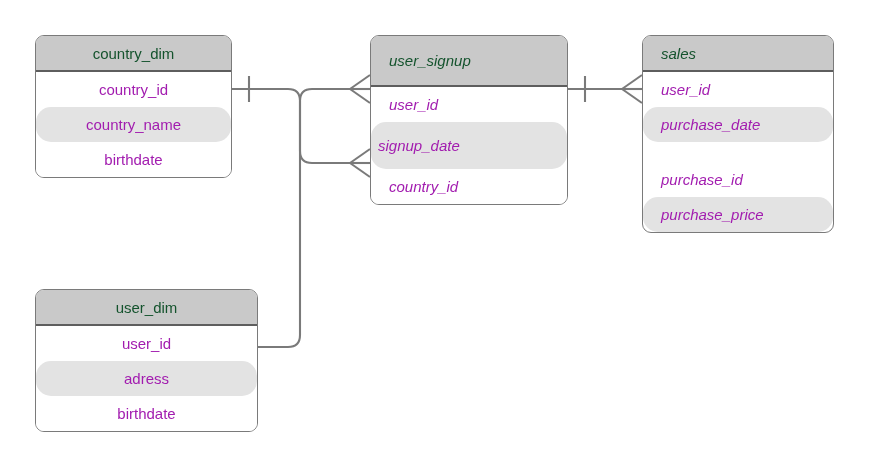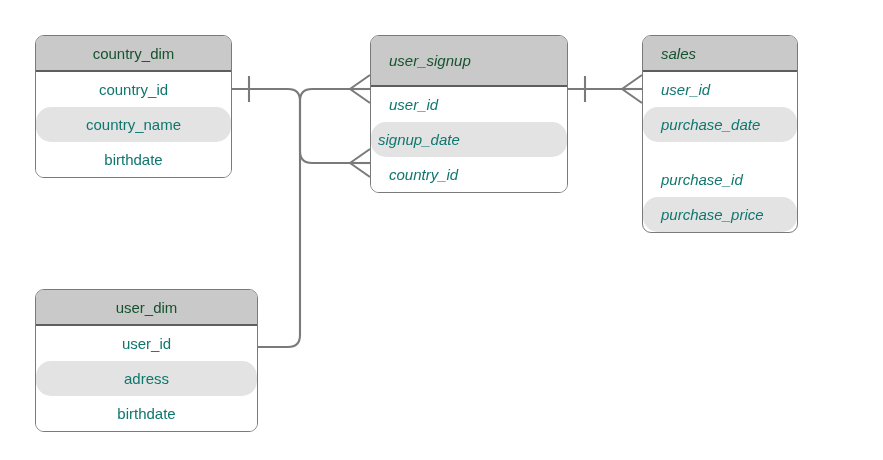--- a/index.html
+++ b/index.html
@@ -40,21 +40,21 @@
     background: #c9c9c9;
     color: #14532d;
     font-size: 15px;
     line-height: 1;
     display: flex;
     align-items: center;
     border-bottom: 2px solid #5e5e5e;
   }
   .attr {
     box-sizing: border-box;
-    color: #0f766e;
+    color: #a21caf;
     font-size: 15px;
     line-height: 1;
     display: flex;
     align-items: center;
     background: #ffffff;
   }
   .attr.shaded {
     background: #e3e3e3;
     border-radius: 15px;
   }
@@ -113,25 +113,25 @@
   <div class="entity style-center" style="left:35px; top:35px; width:197px;">
     <div class="entity-title" style="height:36px;">country_dim</div>
     <div class="attr" style="height:35px;">country_id</div>
     <div class="attr shaded" style="height:35px;">country_name</div>
     <div class="attr" style="height:35px;">birthdate</div>
   </div>
 
   <div class="entity style-left" style="left:370px; top:35px; width:198px;">
     <div class="entity-title" style="height:51px;">user_signup</div>
     <div class="attr" style="height:35px;">user_id</div>
-    <div class="attr shaded" style="height:35px;padding-left:7px;">signup_date</div>
+    <div class="attr shaded" style="height:47px;padding-left:7px;">signup_date</div>
     <div class="attr" style="height:35px;">country_id</div>
   </div>
 
-  <div class="entity style-left" style="left:642px; top:35px; width:156px;">
+  <div class="entity style-left" style="left:642px; top:35px; width:192px;">
     <div class="entity-title" style="height:36px;">sales</div>
     <div class="attr" style="height:35px;">user_id</div>
     <div class="attr shaded" style="height:35px;">purchase_date</div>
     <div class="attr" style="height:35px;margin-top:20px;">purchase_id</div>
     <div class="attr shaded" style="height:35px;">purchase_price</div>
   </div>
 
   <div class="entity style-center" style="left:35px; top:289px; width:223px;">
     <div class="entity-title" style="height:36px;">user_dim</div>
     <div class="attr" style="height:35px;">user_id</div>

